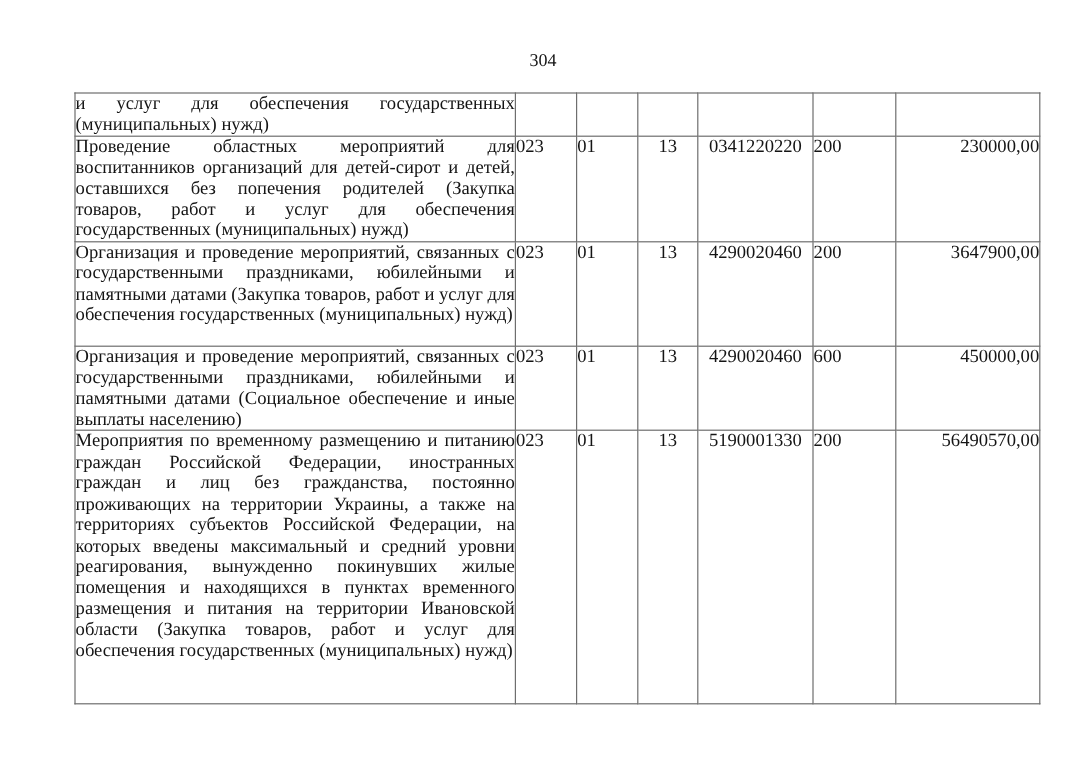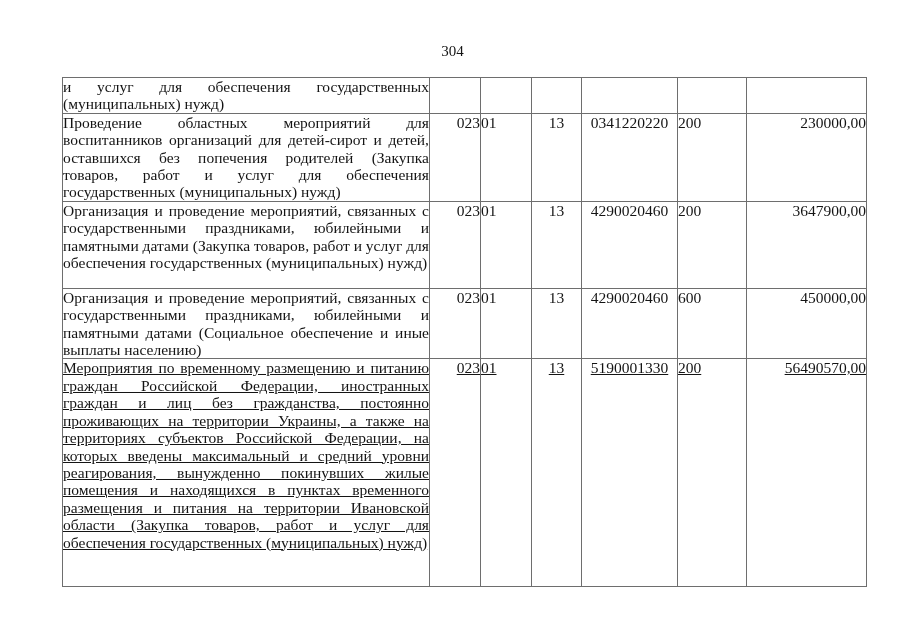--- a/index.html
+++ b/index.html
@@ -38,36 +38,36 @@
     font-size: 15.5px;
     line-height: 17.4px;
     padding: 0;
     overflow: hidden;
   }
   td.c-name {
     width: 366px;
     text-align: justify;
     padding: 0 3px 0 4px;
   }
-  td.c-s1 { width: 50px; text-align: right; }
+  td.c-s1 { width: 50px; text-align: left; }
   td.c-s2 { width: 50px; text-align: left; }
   td.c-s3 { width: 49px; text-align: center; }
   td.c-s4 { width: 95px; text-align: center; }
   td.c-s5 { width: 68px; }
   td.c-amount {
     width: 119px;
     text-align: right;
     padding-right: 20px;
     margin-left: 47px;
   }
   tr.r0 { height: 35px; padding-left: 12px; }
   tr.r1 { height: 88px; }
   tr.r2 { height: 87px; }
   tr.r3 { height: 70px; }
-  tr.r4 { height: 228px; text-decoration: underline; }
+  tr.r4 { height: 228px; }
 </style>
 </head>
 <body>
 
 <div class="page-number">304</div>
 
 <table class="budget-table">
   <tbody>
     <tr class="r0">
       <td class="c-name">и услуг для обеспечения государственных (муниципальных) нужд)</td>

